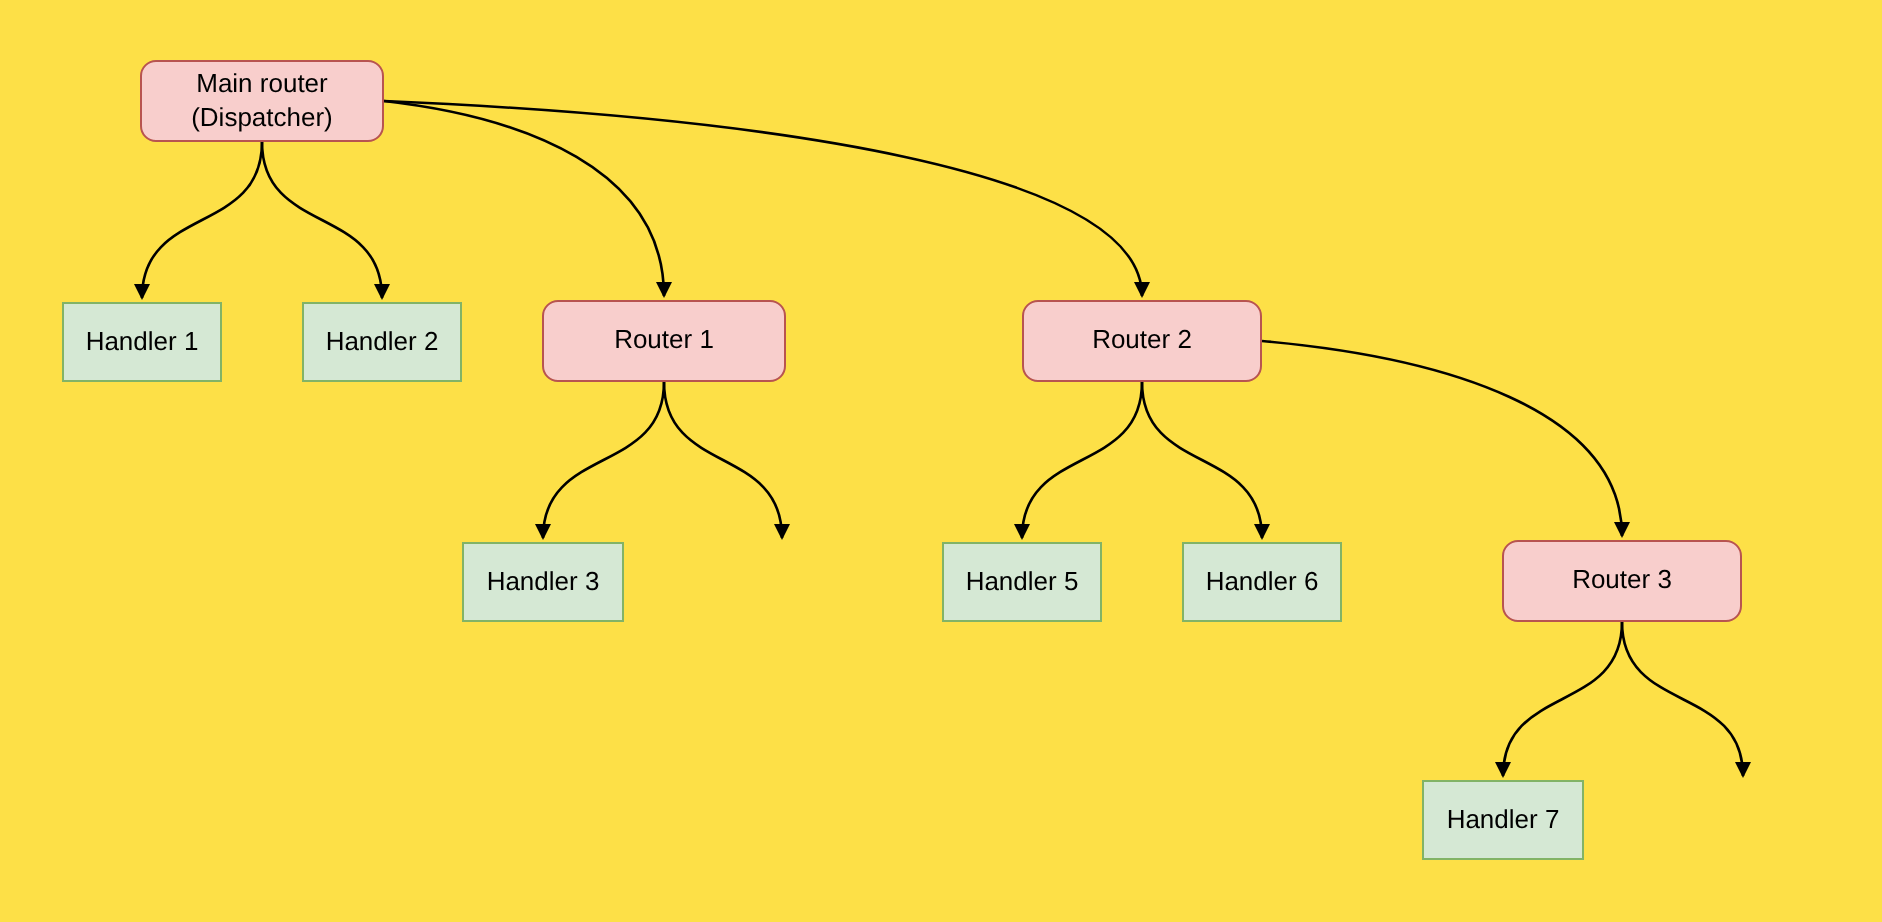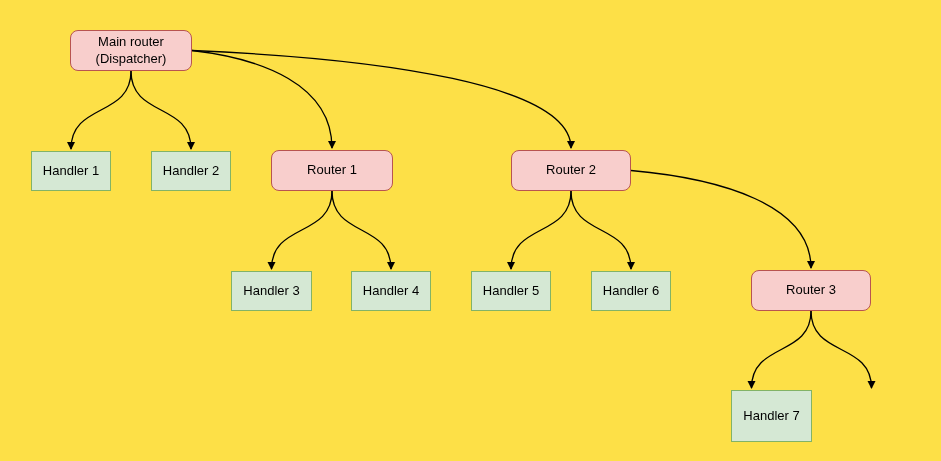--- a/index.html
+++ b/index.html
@@ -73,18 +73,17 @@
       <path class="edge" d="M 811 311 C 811 357.2, 871.5 341.8, 871.5 388" marker-end="url(#arrow)"></path>
     </svg>
 
 <div class="node router" style="left: 70px; top: 30px; width: 122px; height: 41px;">Main router
 (Dispatcher)</div>
     <div class="node handler" style="left: 31px; top: 151px; width: 80px; height: 40px;">Handler 1</div>
     <div class="node handler" style="left: 151px; top: 151px; width: 80px; height: 40px;">Handler 2</div>
     <div class="node router" style="left: 271px; top: 150px; width: 122px; height: 41px;">Router 1</div>
     <div class="node router" style="left: 511px; top: 150px; width: 120px; height: 41px;">Router 2</div>
     <div class="node handler" style="left: 231px; top: 271px; width: 81px; height: 40px;">Handler 3</div>
-    <div class="node handler" style="left: 351px; top: 271px; width: 80px; height: 40px;">Handler 4</div>
     <div class="node handler" style="left: 471px; top: 271px; width: 80px; height: 40px;">Handler 5</div>
     <div class="node handler" style="left: 591px; top: 271px; width: 80px; height: 40px;">Handler 6</div>
     <div class="node router" style="left: 751px; top: 270px; width: 120px; height: 41px;">Router 3</div>
-    <div class="node handler" style="left: 711px; top: 390px; width: 81px; height: 52px; margin-left: 20px;">Handler 7</div>
+    <div class="node handler" style="left: 711px; top: 390px; width: 81px; height: 40px;">Handler 7</div>
   </div>
 
 </body></html>

